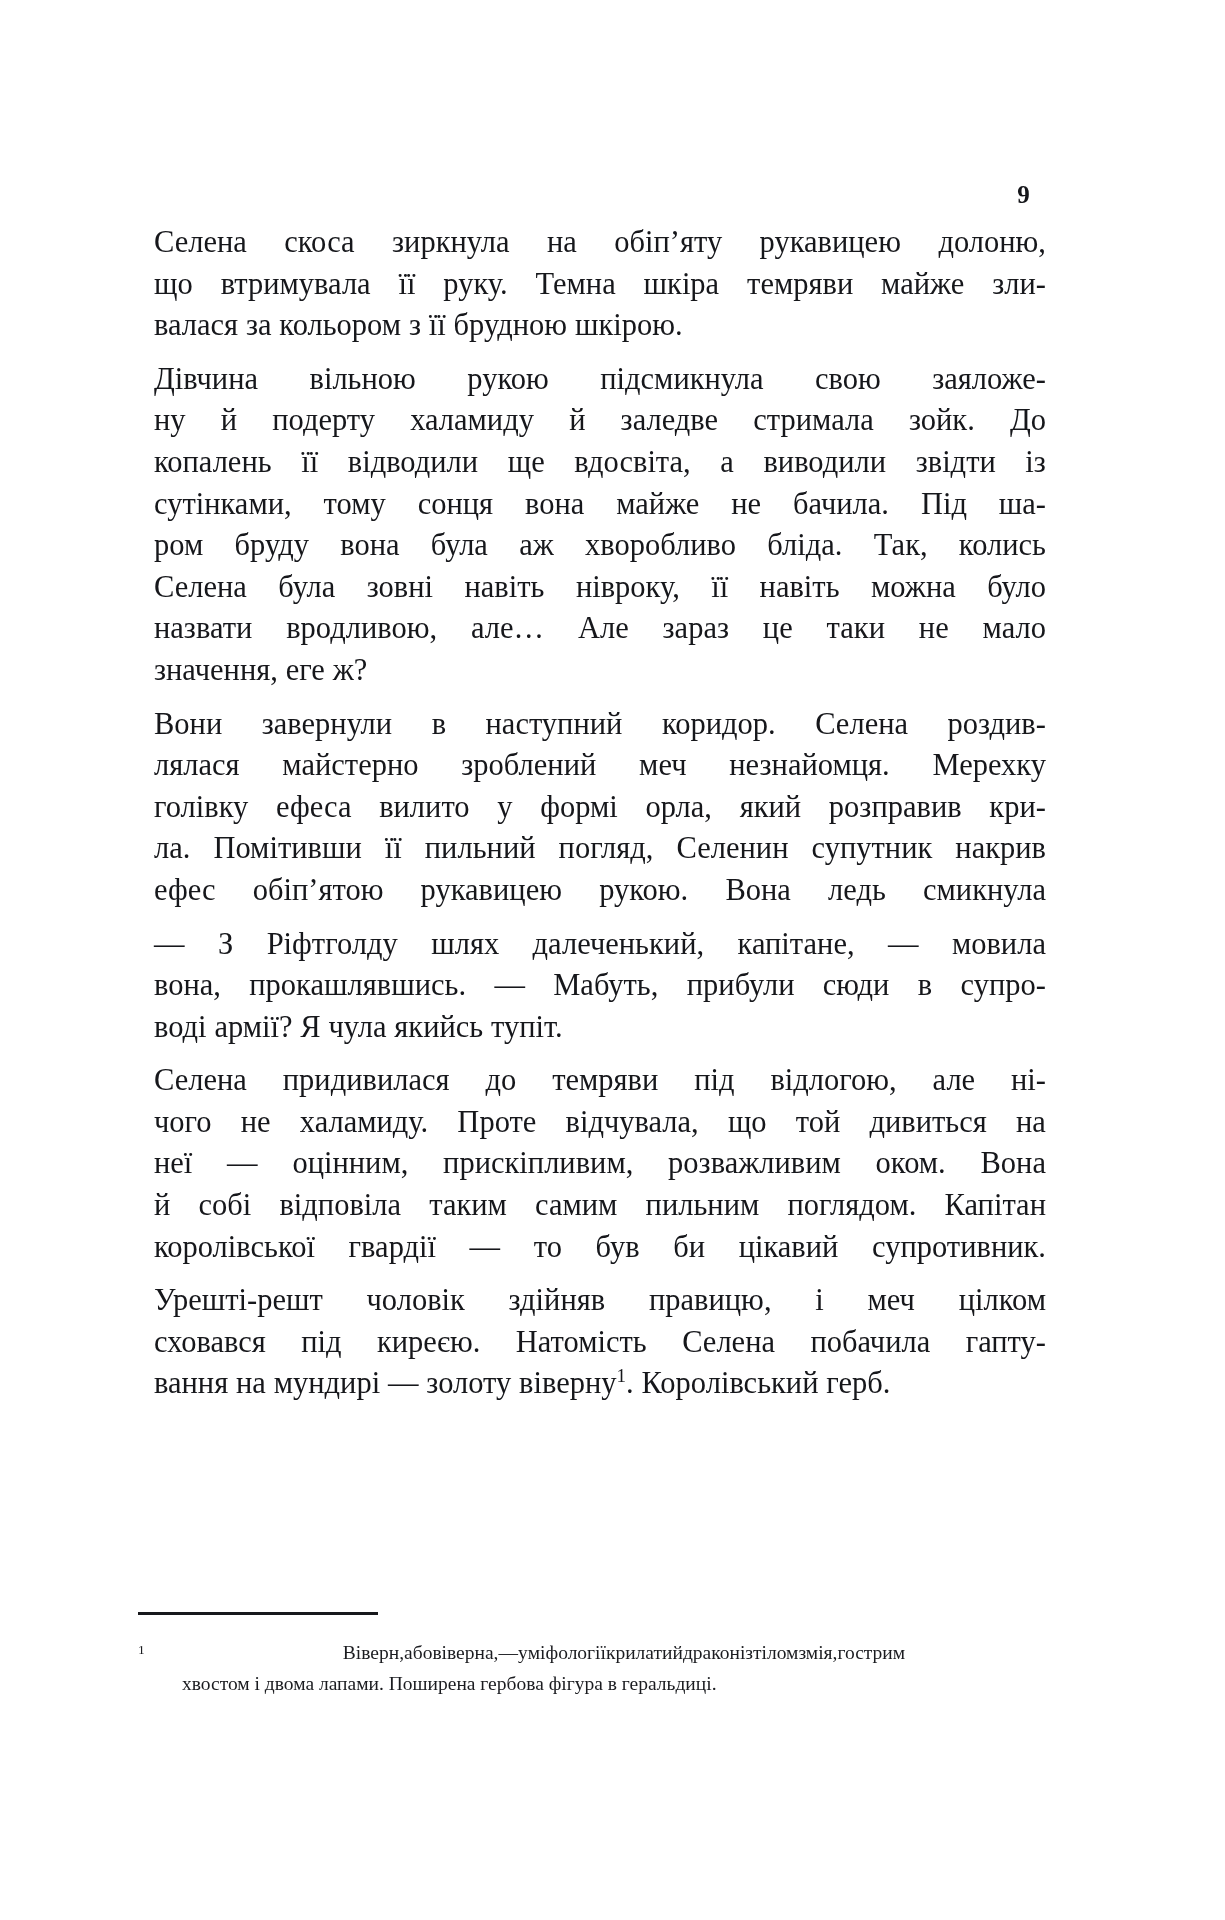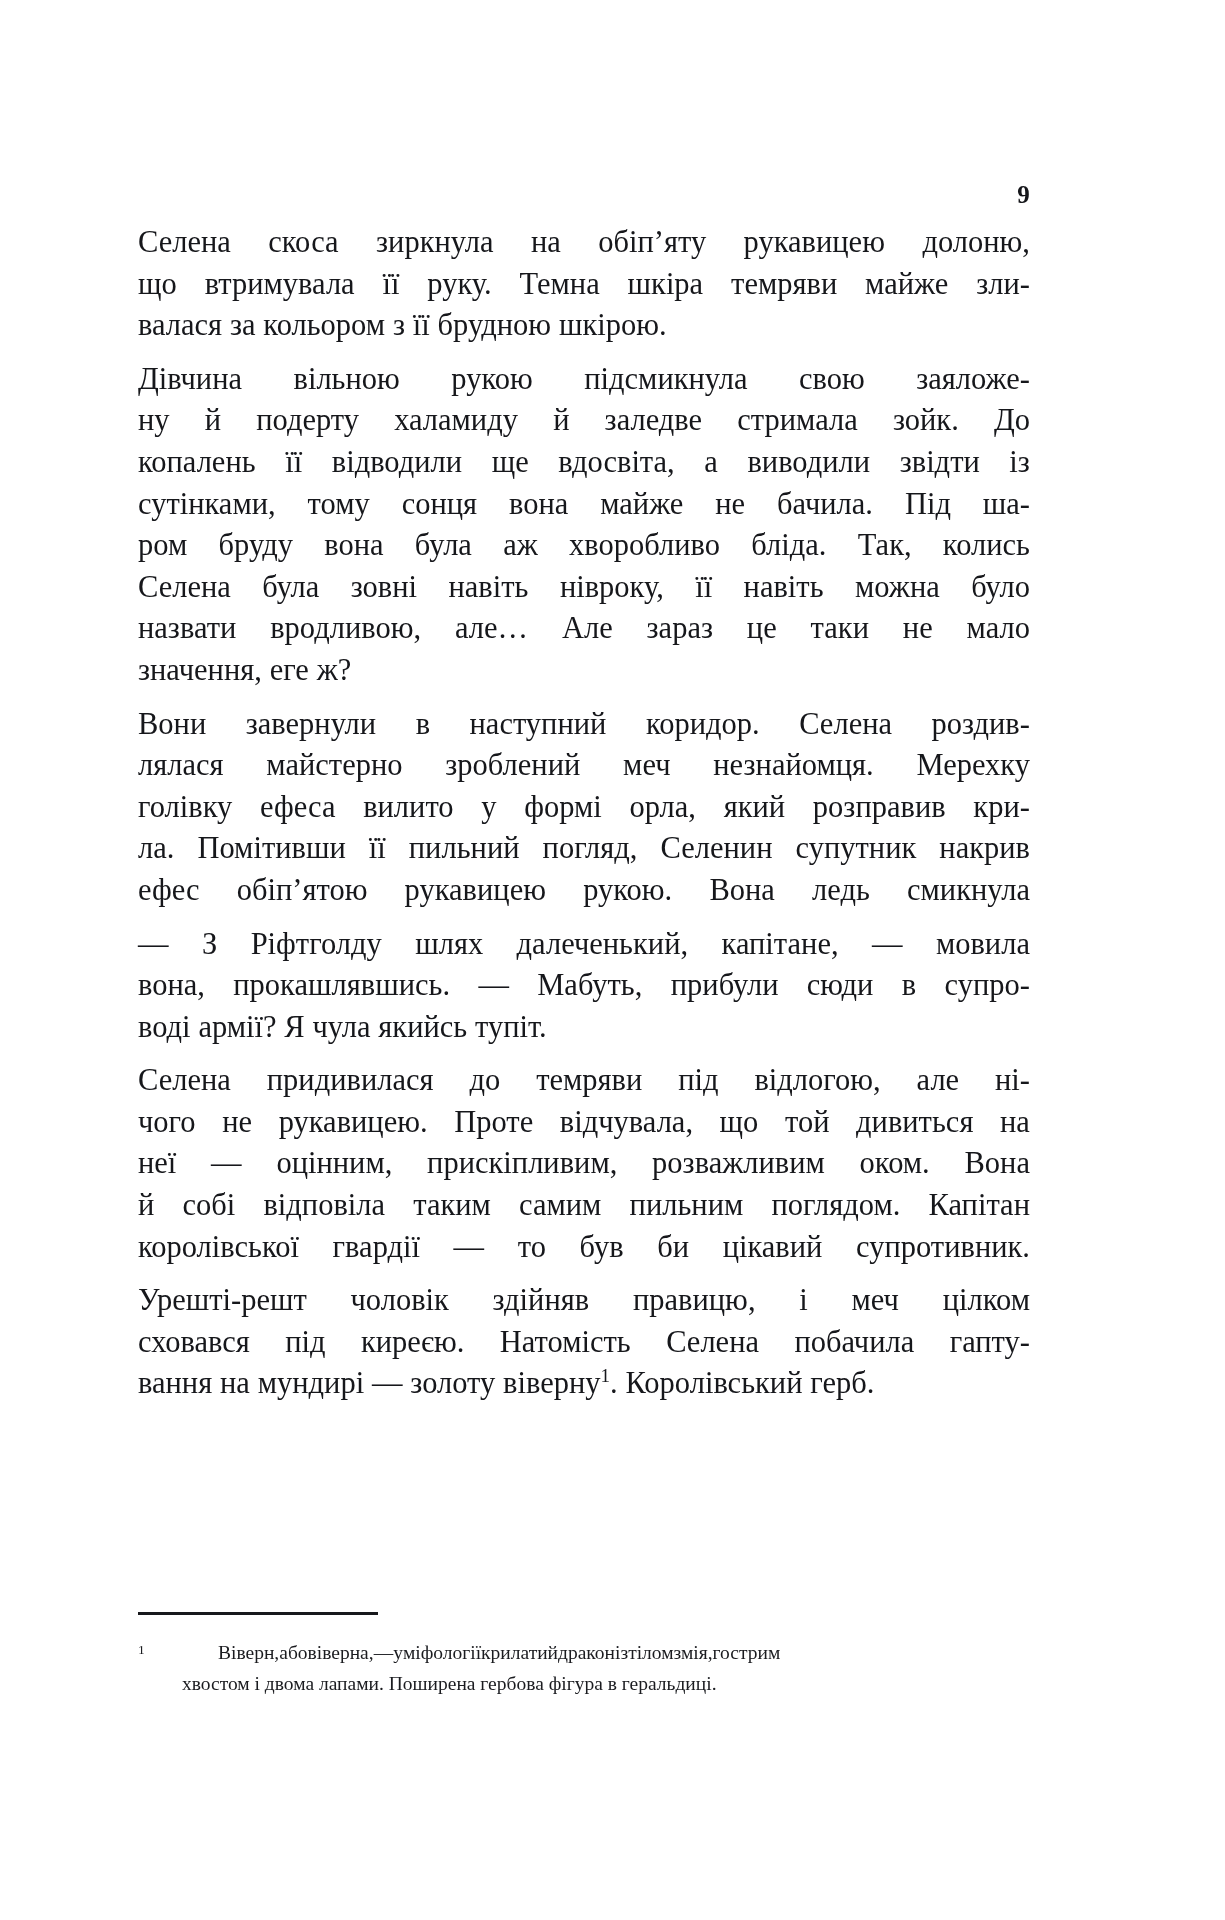--- a/index.html
+++ b/index.html
@@ -38,21 +38,21 @@
     font-size: 25px;
     font-weight: 700;
     line-height: 1;
     color: #15161a;
     letter-spacing: 0.2px;
   }
 
   
   .textblock {
     position: absolute;
-    left: 138px;
+    left: 154px;
     top: 222px;
     width: 892px;
   }
   .para {
     margin: 0;
     font-size: 30.5px;
     line-height: 41.6px;
     text-align: justify;
     text-justify: inter-word;
     text-indent: 42px;
@@ -112,21 +112,21 @@
     flex: 0 0 44px;
     font-size: 13.5px;
     line-height: 24px;
     padding-top: 1px;
   }
   .fn-text {
     flex: 1 1 auto;
     text-align: left;
   }
   .fn-text .ln { white-space: nowrap; display: block; }
-  .fn-text .ln.just { display: flex; justify-content: flex-start; margin-left: 36px; }
+  .fn-text .ln.just { display: flex; justify-content: center; margin-left: 36px; }
   .fn-text .ln.just > span { white-space: pre; }
 </style>
 </head>
 <body>
 
 <div class="page">
 
   <div class="folio-row">
     <span class="folio">9</span>
   </div>
@@ -316,21 +316,21 @@
           <span>до</span>
           <span>темряви</span>
           <span>під</span>
           <span>відлогою,</span>
           <span>але</span>
           <span>ні-</span>
         </span>
       <span class="ln just">
           <span>чого</span>
           <span>не</span>
-          <span>рукавицею.</span>
+          <span>халамиду.</span>
           <span>Проте</span>
           <span>відчувала,</span>
           <span>що</span>
           <span>той</span>
           <span>дивиться</span>
           <span>на</span>
         </span>
       <span class="ln just">
           <span>неї</span>
           <span>—</span>

